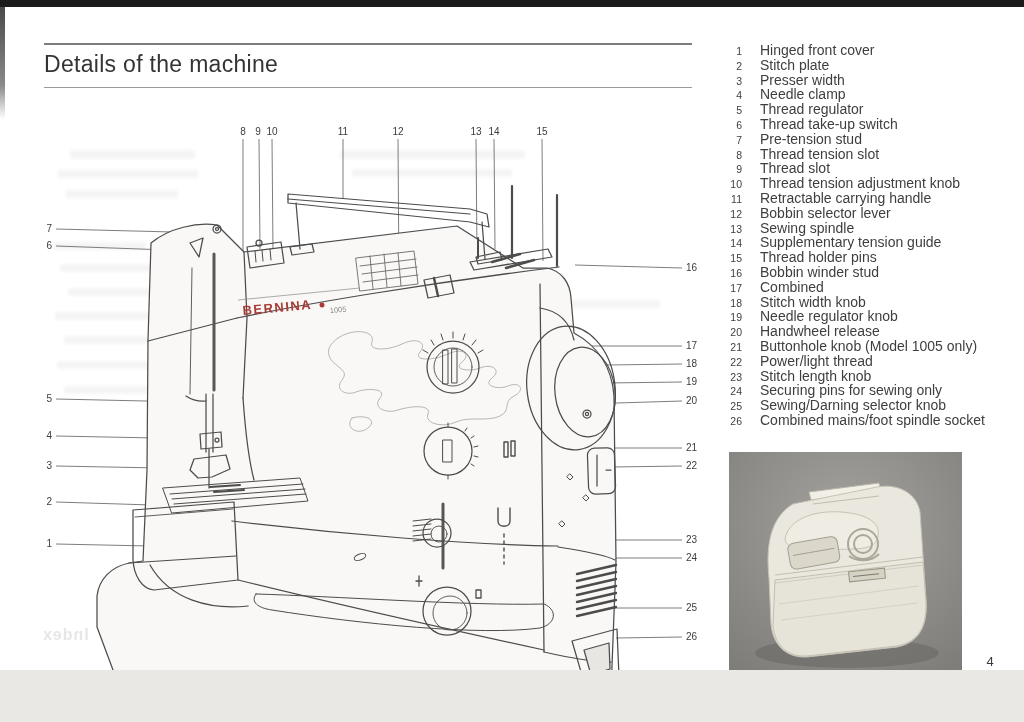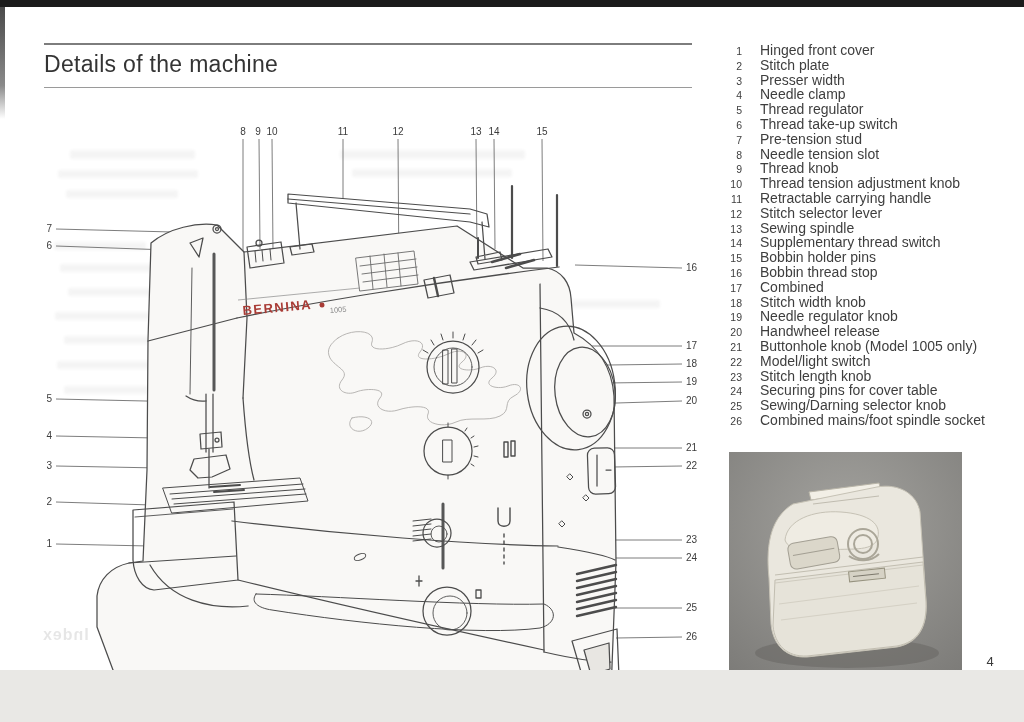--- a/index.html
+++ b/index.html
@@ -340,53 +340,53 @@
     <div class="pl-row">
         <span class="pl-num">6</span>
         <span class="pl-label">Thread take-up switch</span>
       </div>
     <div class="pl-row">
         <span class="pl-num">7</span>
         <span class="pl-label">Pre-tension stud</span>
       </div>
     <div class="pl-row">
         <span class="pl-num">8</span>
-        <span class="pl-label">Needle tension slot</span>
+        <span class="pl-label">Thread tension slot</span>
       </div>
     <div class="pl-row">
         <span class="pl-num">9</span>
-        <span class="pl-label">Thread knob</span>
+        <span class="pl-label">Thread slot</span>
       </div>
     <div class="pl-row">
         <span class="pl-num">10</span>
         <span class="pl-label">Thread tension adjustment knob</span>
       </div>
     <div class="pl-row">
         <span class="pl-num">11</span>
         <span class="pl-label">Retractable carrying handle</span>
       </div>
     <div class="pl-row">
         <span class="pl-num">12</span>
-        <span class="pl-label">Stitch selector lever</span>
+        <span class="pl-label">Bobbin selector lever</span>
       </div>
     <div class="pl-row">
         <span class="pl-num">13</span>
         <span class="pl-label">Sewing spindle</span>
       </div>
     <div class="pl-row">
         <span class="pl-num">14</span>
-        <span class="pl-label">Supplementary thread switch</span>
+        <span class="pl-label">Supplementary tension guide</span>
       </div>
     <div class="pl-row">
         <span class="pl-num">15</span>
-        <span class="pl-label">Bobbin holder pins</span>
+        <span class="pl-label">Thread holder pins</span>
       </div>
     <div class="pl-row">
         <span class="pl-num">16</span>
-        <span class="pl-label">Bobbin thread stop</span>
+        <span class="pl-label">Bobbin winder stud</span>
       </div>
     <div class="pl-row">
         <span class="pl-num">17</span>
         <span class="pl-label">Combined</span>
       </div>
     <div class="pl-row">
         <span class="pl-num">18</span>
         <span class="pl-label">Stitch width knob</span>
       </div>
     <div class="pl-row">
@@ -396,29 +396,29 @@
     <div class="pl-row">
         <span class="pl-num">20</span>
         <span class="pl-label">Handwheel release</span>
       </div>
     <div class="pl-row">
         <span class="pl-num">21</span>
         <span class="pl-label">Buttonhole knob (Model 1005 only)</span>
       </div>
     <div class="pl-row">
         <span class="pl-num">22</span>
-        <span class="pl-label">Model/light switch</span>
+        <span class="pl-label">Power/light thread</span>
       </div>
     <div class="pl-row">
         <span class="pl-num">23</span>
         <span class="pl-label">Stitch length knob</span>
       </div>
     <div class="pl-row">
         <span class="pl-num">24</span>
-        <span class="pl-label">Securing pins for cover table</span>
+        <span class="pl-label">Securing pins for sewing only</span>
       </div>
     <div class="pl-row">
         <span class="pl-num">25</span>
         <span class="pl-label">Sewing/Darning selector knob</span>
       </div>
     <div class="pl-row">
         <span class="pl-num">26</span>
         <span class="pl-label">Combined mains/foot spindle socket</span>
       </div>
   </div>

